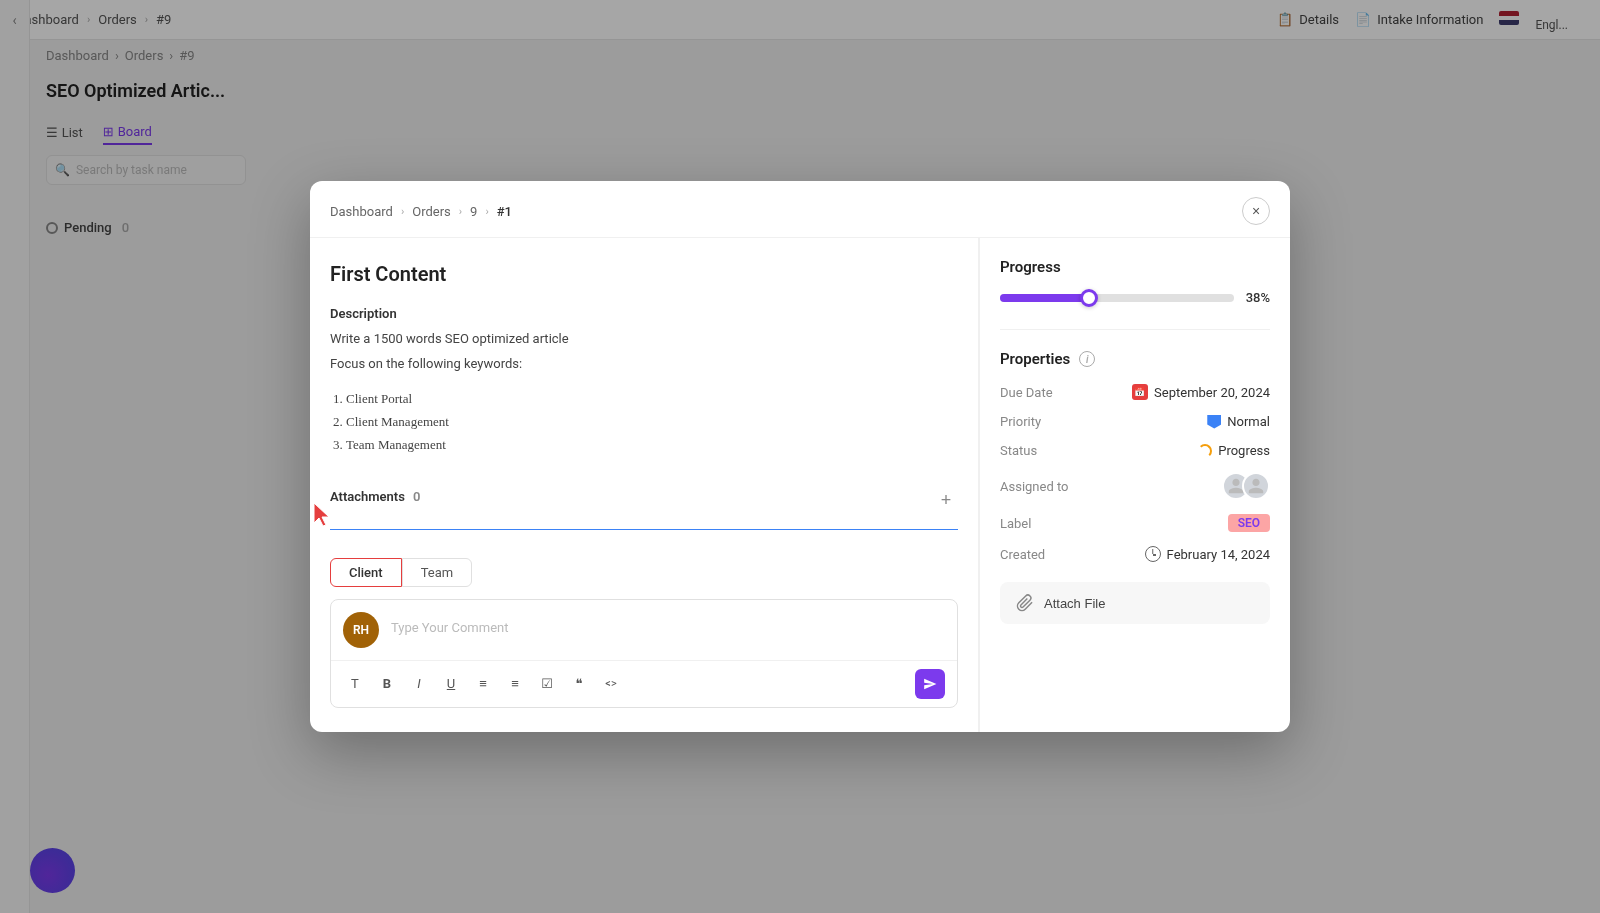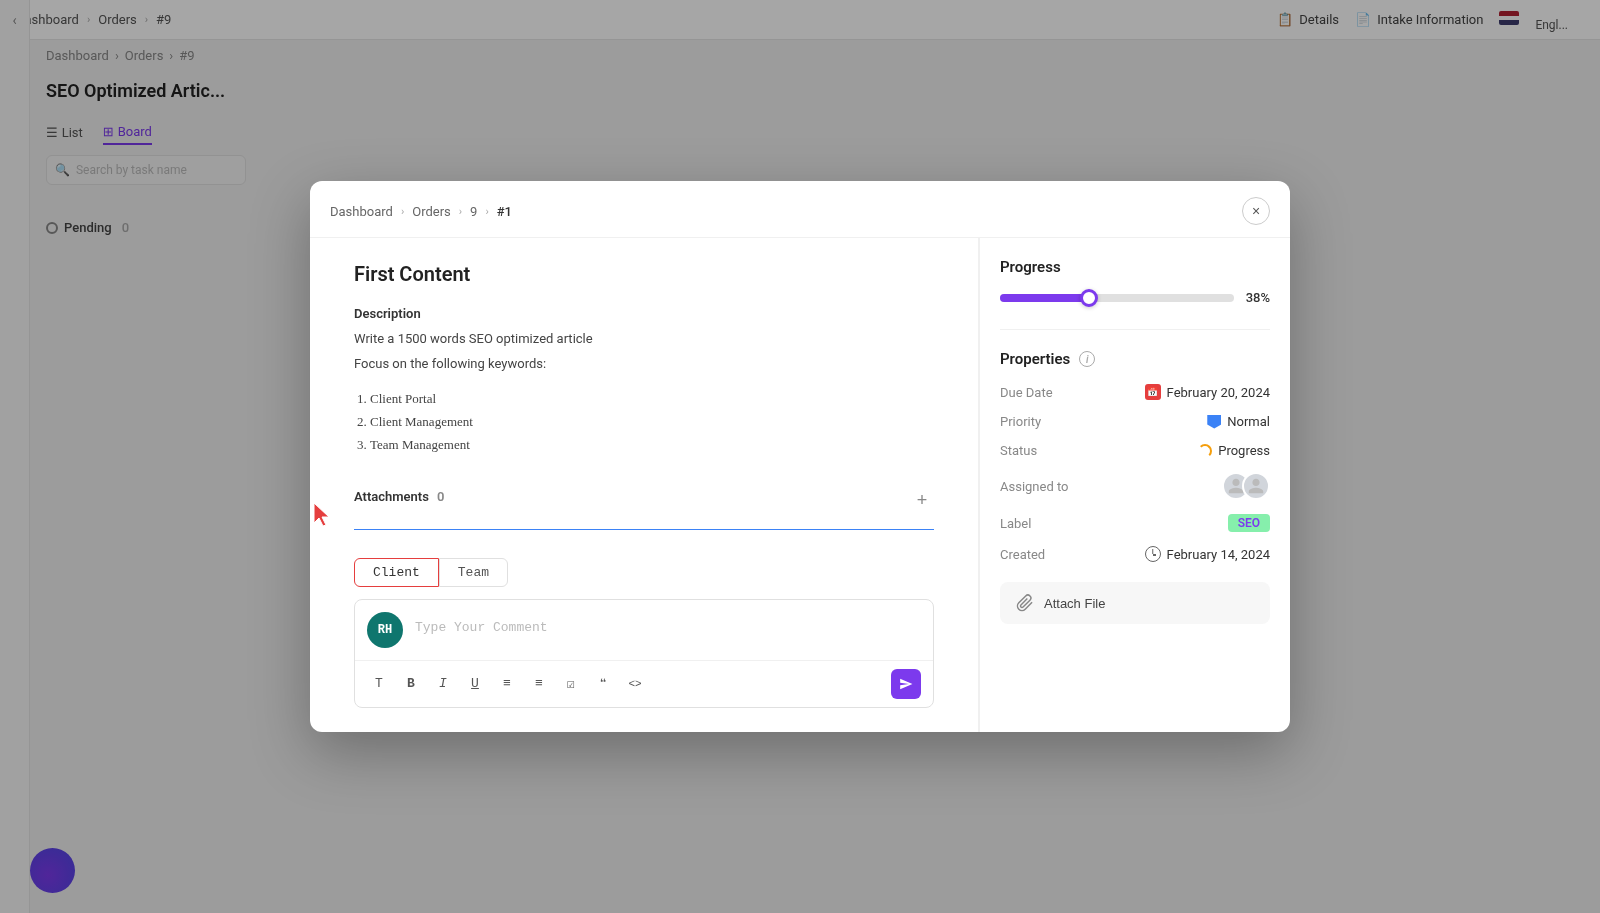--- a/index.html
+++ b/index.html
@@ -232,21 +232,21 @@
 
     .modal-body {
       display: flex;
       flex: 1;
       overflow: hidden;
     }
 
     
     .modal-left {
       flex: 1;
-      padding: 24px 44px;
+      padding: 24px 20px;
       overflow-y: auto;
       border-right: 1px solid #f0f0f0;
     }
 
     .task-title {
       font-size: 20px;
       font-weight: 600;
       color: #222;
       margin-bottom: 20px;
     }
@@ -305,21 +305,20 @@
       font-size: 18px;
       color: #888;
       display: flex;
       align-items: center;
       justify-content: center;
     }
 
     
     .comment-section {
       margin-top: 28px;
-      font-family: Liberation Mono, monospace;
     }
 
     .comment-tabs {
       display: flex;
       gap: 0;
       margin-bottom: 12px;
     }
 
     .comment-tab {
       padding: 6px 18px;
@@ -353,21 +352,21 @@
     .comment-input-area {
       display: flex;
       gap: 12px;
       padding: 12px;
     }
 
     .avatar-rh {
       width: 36px;
       height: 36px;
       border-radius: 50%;
-      background: #0f766e;
+      background: #a16207;
       display: flex;
       align-items: center;
       justify-content: center;
       font-size: 12px;
       font-weight: 600;
       color: #fff;
       flex-shrink: 0;
     }
 
     .comment-placeholder {
@@ -577,21 +576,21 @@
     .assigned-avatar:first-child {
       margin-left: 0;
     }
 
     .assigned-avatar svg {
       width: 18px;
       height: 18px;
     }
 
     .label-badge {
-      background: #86efac;
+      background: #fca5a5;
       color: #7c3aed;
       font-size: 12px;
       font-weight: 600;
       padding: 2px 10px;
       border-radius: 4px;
     }
 
     .clock-icon {
       width: 16px;
       height: 16px;
@@ -819,21 +818,21 @@
         <div class="properties-section">
           <div class="properties-title">
             <span>Properties</span>
             <div class="info-icon">i</div>
           </div>
 
           <div class="property-row">
             <span class="property-label">Due Date</span>
             <div class="property-value">
               <div class="due-date-icon">📅</div>
-              <span>February 20, 2024</span>
+              <span>September 20, 2024</span>
             </div>
           </div>
 
           <div class="property-row">
             <span class="property-label">Priority</span>
             <div class="property-value">
               <div class="priority-icon"></div>
               <span>Normal</span>
             </div>
           </div>

